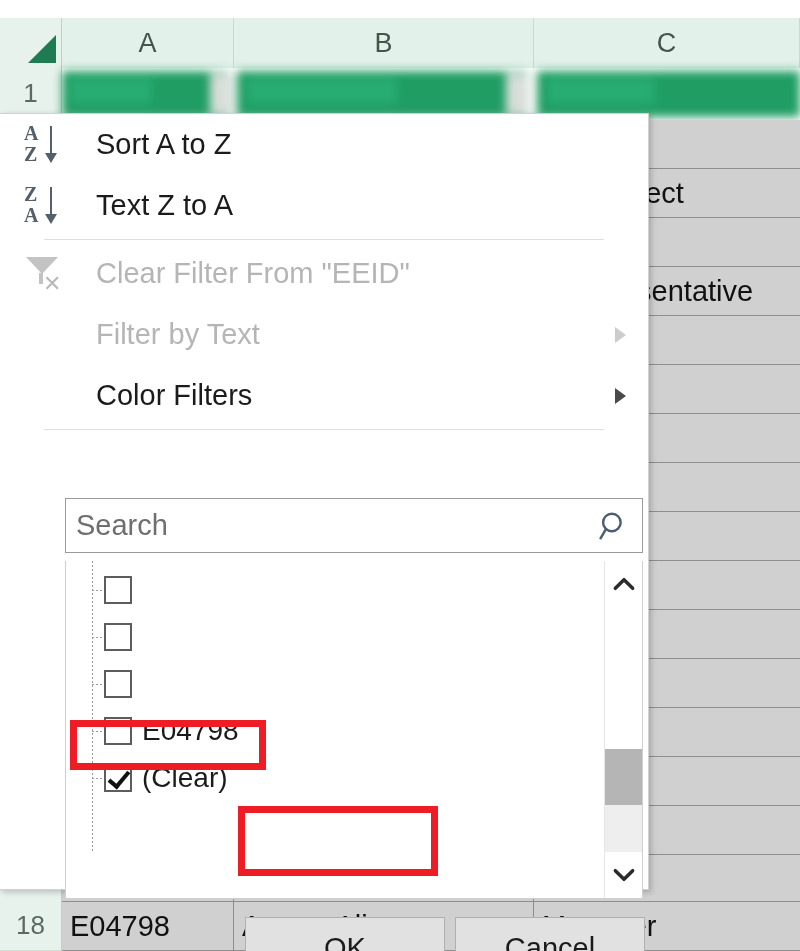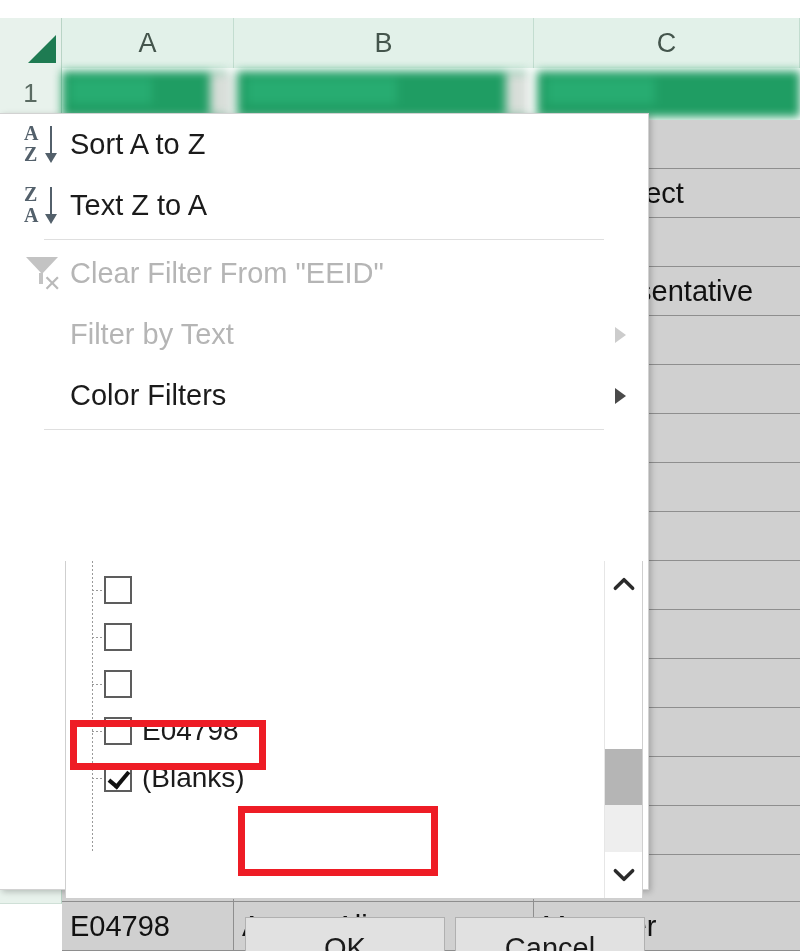--- a/index.html
+++ b/index.html
@@ -142,21 +142,21 @@
     padding-left: 18px;
     font-size: 29px;
     color: #1b1b1b;
     cursor: default;
   }
   .menu-item.disabled { color: #b5b5b5; }
   .menu-item .mi-icon {
     width: 52px; flex: none;
     display: flex; align-items: center; justify-content: center;
   }
-  .menu-item .mi-label { flex: 1; }
+  .menu-item .mi-label { flex: 1; margin-left: 26px; }
   .submenu-arrow {
     position: absolute; right: 22px; top: 50%;
     transform: translateY(-50%);
     width: 0; height: 0;
     border-top: 8px solid transparent;
     border-bottom: 8px solid transparent;
     border-left: 11px solid #4a4a4a;
   }
   .submenu-arrow.dim { border-left-color: #cccccc; }
 
@@ -458,20 +458,21 @@
           <div class="gcell c-c"></div>
         </div>
         <div class="row-num" style="top: 855px; height: 49px;"></div>
         <div class="grid-row" style="top: 855px; height: 49px;">
           <div class="gcell c-a"></div>
           <div class="gcell c-b"></div>
           <div class="gcell c-c">ger</div>
         </div>
       </div>
 
+    <div class="row-num" style="top:901px;height:50px;">18</div>
     <div class="grid-row" style="top:901px;height:50px;background:#d0d0d0;border-top:1px solid #8e8e8e;">
       <div class="gcell c-a">E04798</div>
       <div class="gcell c-b">Aurora Ali</div>
       <div class="gcell c-c">Manager</div>
     </div>
 
     <div id="drag-handle">⁘</div>
   </div>
 
   <div id="filter-menu">
@@ -519,20 +520,29 @@
     </div>
 
     <div class="menu-item">
       <span class="mi-icon"></span>
       <span class="mi-label">Color Filters</span>
       <span class="submenu-arrow"></span>
     </div>
 
     <div class="separator"></div>
 
+    <div id="search-wrap">
+      <input id="search-input" type="text" value="" placeholder="Search" style="">
+      <span id="search-icon">
+        <svg width="34" height="34" viewBox="0 0 24 24" fill="none" stroke="#4a5d73" stroke-width="1.7">
+          <circle cx="10.5" cy="9.5" r="6.2"></circle>
+          <line x1="6.3" y1="14.2" x2="2.2" y2="21.2" stroke-width="1.7"></line>
+        </svg>
+      </span>
+    </div>
 
     <div id="list-box">
       <div id="list-inner">
         <div class="tree-spine"></div>
 
       <div class="list-item">
             <span class="tree-tick"></span>
             <span class="cb"></span>
           </div>
           <div class="list-item">
@@ -544,21 +554,21 @@
             <span class="cb"></span>
           </div>
           <div class="list-item">
             <span class="tree-tick"></span>
             <span class="cb"></span>
             <span>E04798</span>
           </div>
           <div class="list-item">
             <span class="tree-tick"></span>
             <span class="cb checked"></span>
-            <span>(Blanks)</span>
+            <span>(Clear)</span>
           </div>
         </div>
 
       <div id="list-scrollbar">
         <div class="sb-btn" id="sb-up">
           <svg width="26" height="18" viewBox="0 0 24 16" fill="none" stroke="#2b2b2b" stroke-width="3.2" stroke-linecap="round" stroke-linejoin="round">
             <polyline points="4,12 12,4 20,12"></polyline>
           </svg>
         </div>
         <div id="sb-track-lower"></div>

